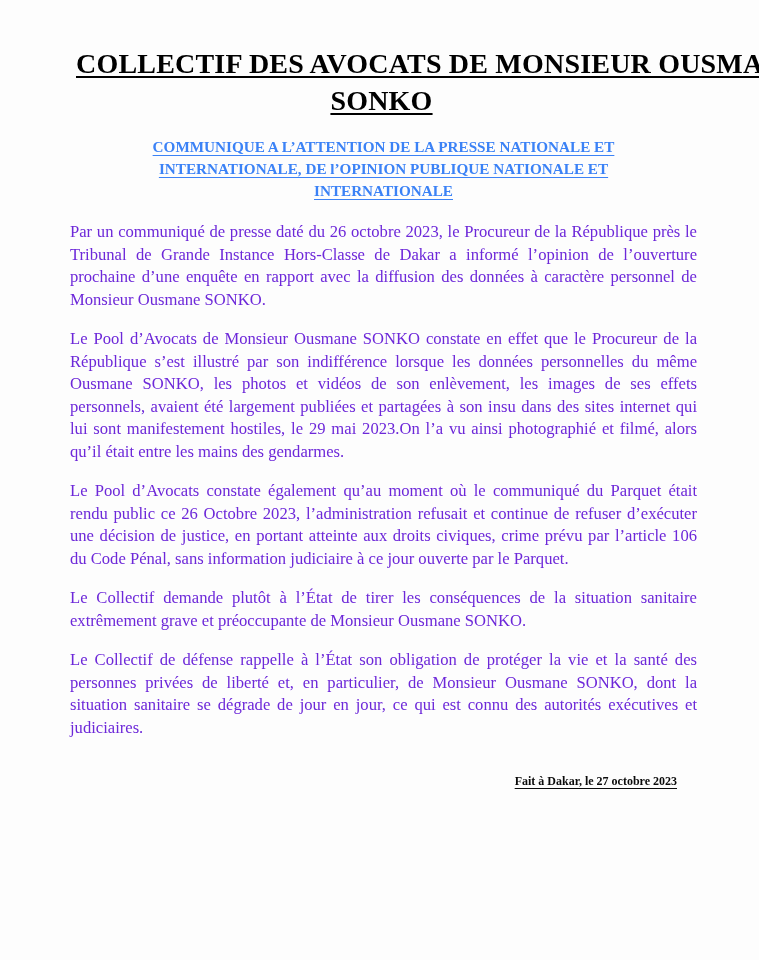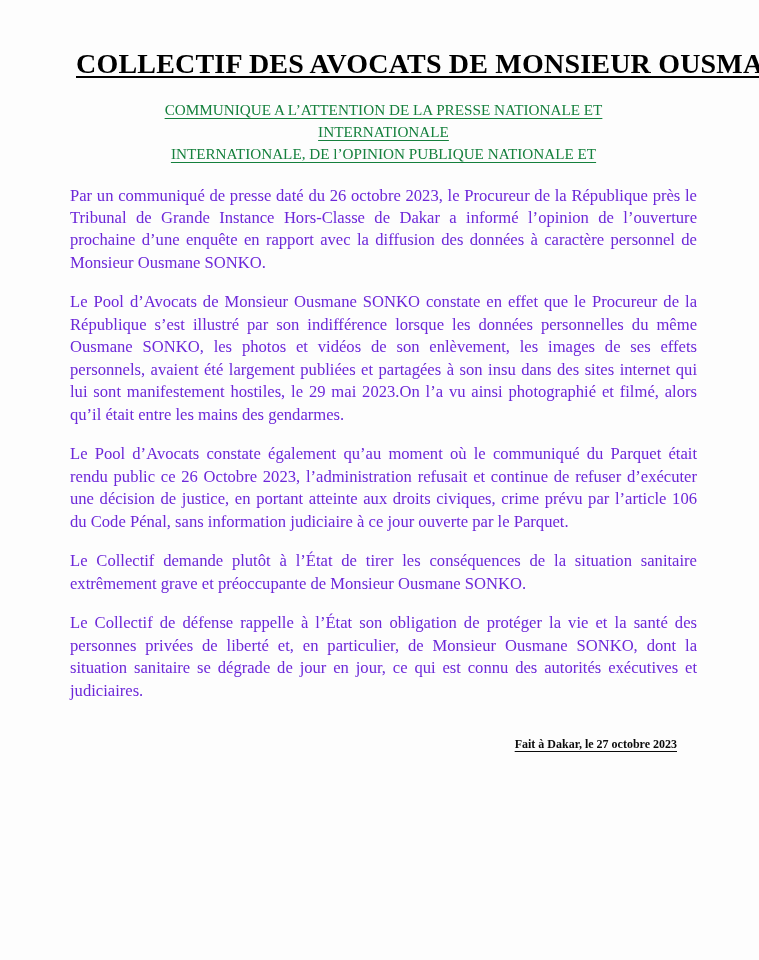--- a/index.html
+++ b/index.html
@@ -34,25 +34,25 @@
   .doc-title .line {
     display: block;
     white-space: nowrap;
   }
   .doc-title .line.u {
     text-decoration: underline;
     text-underline-offset: 3px;
   }
   .subtitle {
     text-align: center;
-    font-weight: normal;
+    font-weight: bold;
     font-size: 15.2px;
     line-height: 1.46;
     margin: 16px 26px 0 26px;
-    color: #15803d;
+    color: #3b82f6;
   }
   .subtitle .line {
     display: block;
     text-decoration: underline;
     text-underline-offset: 2.5px;
   }
   .body-text {
     margin-top: 19px;
   }
   p.para {
@@ -79,26 +79,27 @@
     color: #0b0b0b;
   }
 </style>
 </head>
 <body>
 
 <div class="page">
 
   <div class="doc-title">
     <span class="line u">COLLECTIF DES AVOCATS DE MONSIEUR OUSMANE</span>
+    <span class="line u">SONKO</span>
   </div>
 
   <div class="subtitle">
     <span class="line">COMMUNIQUE A L’ATTENTION DE LA PRESSE NATIONALE ET</span>
+    <span class="line">INTERNATIONALE, DE l’OPINION PUBLIQUE NATIONALE ET</span>
     <span class="line">INTERNATIONALE</span>
-    <span class="line">INTERNATIONALE, DE l’OPINION PUBLIQUE NATIONALE ET</span>
   </div>
 
   <div class="body-text">
     <p class="para">Par un communiqué de presse daté du 26 octobre 2023, le Procureur de la République près le Tribunal de Grande Instance Hors-Classe de Dakar a informé l’opinion de l’ouverture prochaine d’une enquête en rapport avec la diffusion des données à caractère personnel de Monsieur Ousmane SONKO.</p>
     <p class="para">Le Pool d’Avocats de Monsieur Ousmane SONKO constate en effet que le Procureur de la République s’est illustré par son indifférence lorsque les données personnelles du même Ousmane SONKO, les photos et vidéos de son enlèvement, les images de ses effets personnels, avaient été largement publiées et partagées à son insu dans des sites internet qui lui sont manifestement hostiles, le 29 mai 2023.On l’a vu ainsi photographié et filmé, alors qu’il était entre les mains des gendarmes.</p>
     <p class="para">Le Pool d’Avocats constate également qu’au moment où le communiqué du Parquet était rendu public ce 26 Octobre 2023, l’administration refusait et continue de refuser d’exécuter une décision de justice, en portant atteinte aux droits civiques, crime prévu par l’article 106 du Code Pénal, sans information judiciaire à ce jour ouverte par le Parquet.</p>
     <p class="para">Le Collectif demande plutôt à l’État de tirer les conséquences de la situation sanitaire extrêmement grave et préoccupante de Monsieur Ousmane SONKO.</p>
     <p class="para">Le Collectif de défense rappelle à l’État son obligation de protéger la vie et la santé des personnes privées de liberté et, en particulier, de Monsieur Ousmane SONKO, dont la situation sanitaire se dégrade de jour en jour, ce qui est connu des autorités exécutives et judiciaires.</p>
   </div>
 

